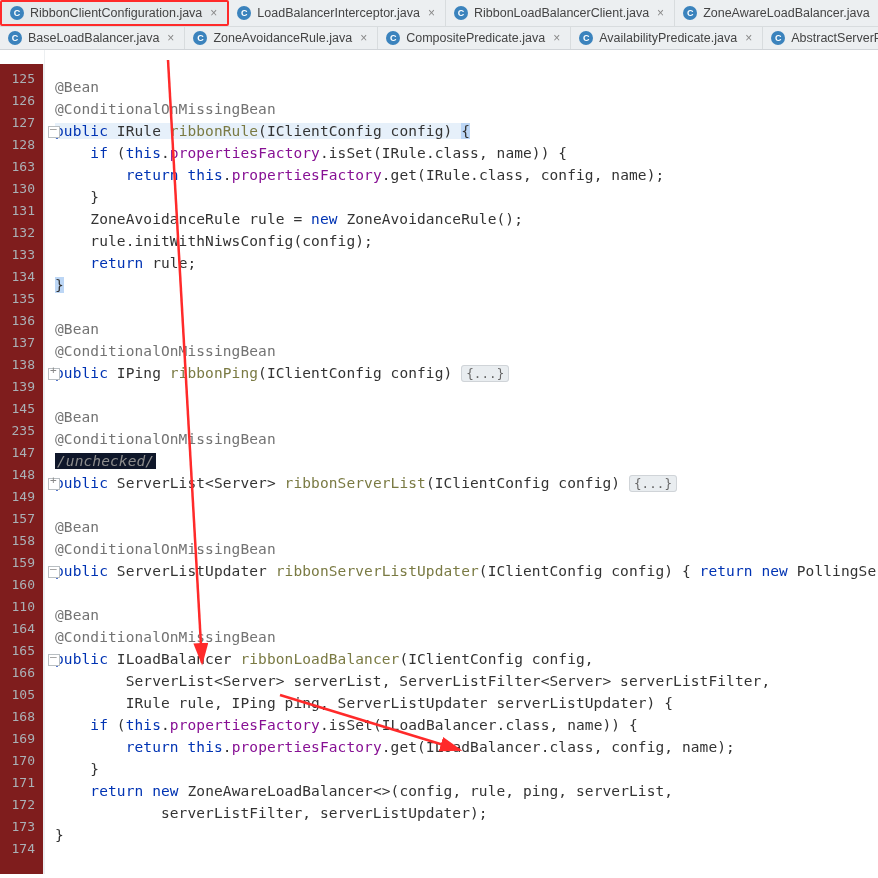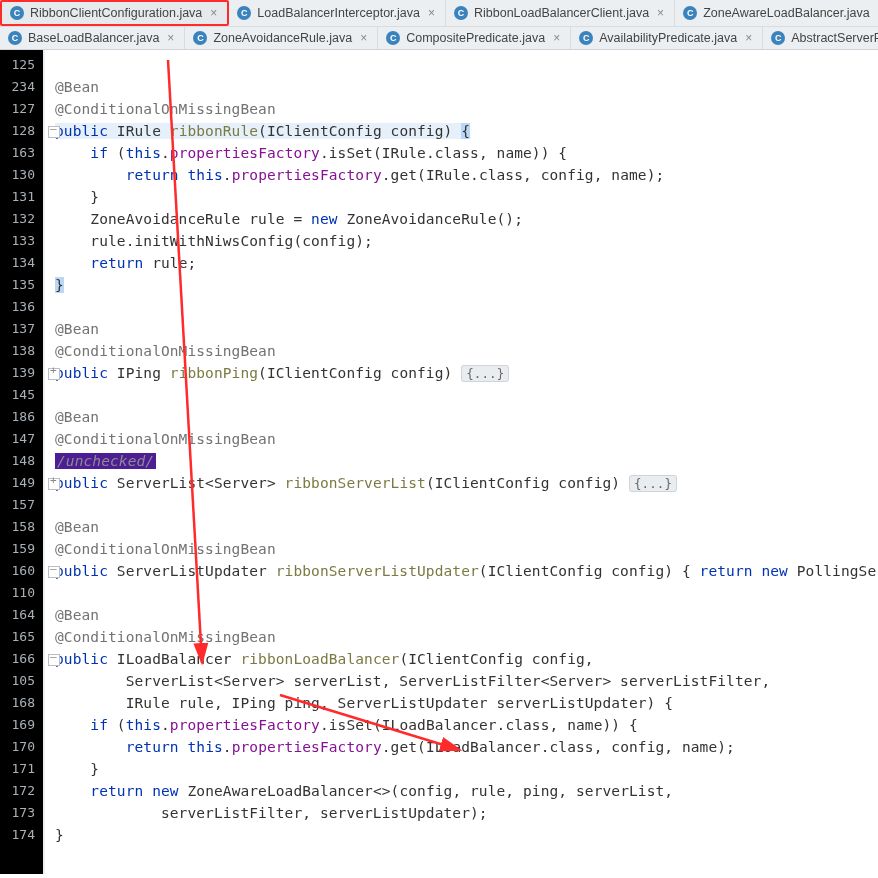--- a/index.html
+++ b/index.html
@@ -55,28 +55,29 @@
     margin-left: 8px;
     color: #888;
     font-size: 12px;
   }
   .editor {
     display: flex;
     height: calc(100% - 54px);
     position: relative;
   }
   .gutter {
-    background: #000000;
+    background: #7f1d1d;
     text-align: right;
     color: #aab1b6;
     font-size: 13px;
     padding: 4px 8px 0 4px;
     user-select: none;
     min-width: 44px;
     border-right: 1px solid #eceff1;
+    margin-top: 14px;
   }
   .gutter .ln { height: 22px; line-height:22px; }
   .foldcol {
     width: 22px;
     background: #fbfcfc;
     border-right: 1px solid #eceff1;
     padding-top:4px;
   }
   .foldcol .frow { height:22px; position:relative; }
   .foldcol .fminus::before, .foldcol .fplus::before {
@@ -103,21 +104,21 @@
     line-height: 22px;
     font-size: 14.5px;
     letter-spacing: 0.1px;
   }
   .cline { height:22px; }
   .kw { color: #0033b3; }
   .ann { color: #737373; }
   .mname { color: #7a7a43; margin-top: 20px; }
   .field { color: #871094; }
   .fold { background:#e9edf0; border:1px solid #d0d4d8; color:#666; padding:0 4px; border-radius:3px; font-size:12.5px;}
-  .comment { background:#4c1d95; color:#8c8c8c; font-style:italic; padding:0 2px;}
+  .comment { background:#0f172a; color:#8c8c8c; font-style:italic; padding:0 2px;}
   .hl { background:#e6f0fa; }
   .cursorbox { background:#bcd6f5; }
   svg.arrows {
     position:absolute;
     left:0; top:0;
     pointer-events:none;
   }
 </style>
 </head>
 <body>
@@ -169,36 +170,36 @@
       <div class="tab">
         <span class="fileicon">C</span>
         <span>AbstractServerP</span>
       </div>
     </div>
 </div>
 
 <div class="editor">
   <div class="gutter" id="gutter">
       <div class="ln">125</div>
-      <div class="ln">234</div>
+      <div class="ln">126</div>
       <div class="ln">127</div>
       <div class="ln">128</div>
       <div class="ln">163</div>
       <div class="ln">130</div>
       <div class="ln">131</div>
       <div class="ln">132</div>
       <div class="ln">133</div>
       <div class="ln">134</div>
       <div class="ln">135</div>
       <div class="ln">136</div>
       <div class="ln">137</div>
       <div class="ln">138</div>
       <div class="ln">139</div>
       <div class="ln">145</div>
-      <div class="ln">186</div>
+      <div class="ln">235</div>
       <div class="ln">147</div>
       <div class="ln">148</div>
       <div class="ln">149</div>
       <div class="ln">157</div>
       <div class="ln">158</div>
       <div class="ln">159</div>
       <div class="ln">160</div>
       <div class="ln">110</div>
       <div class="ln">164</div>
       <div class="ln">165</div>

